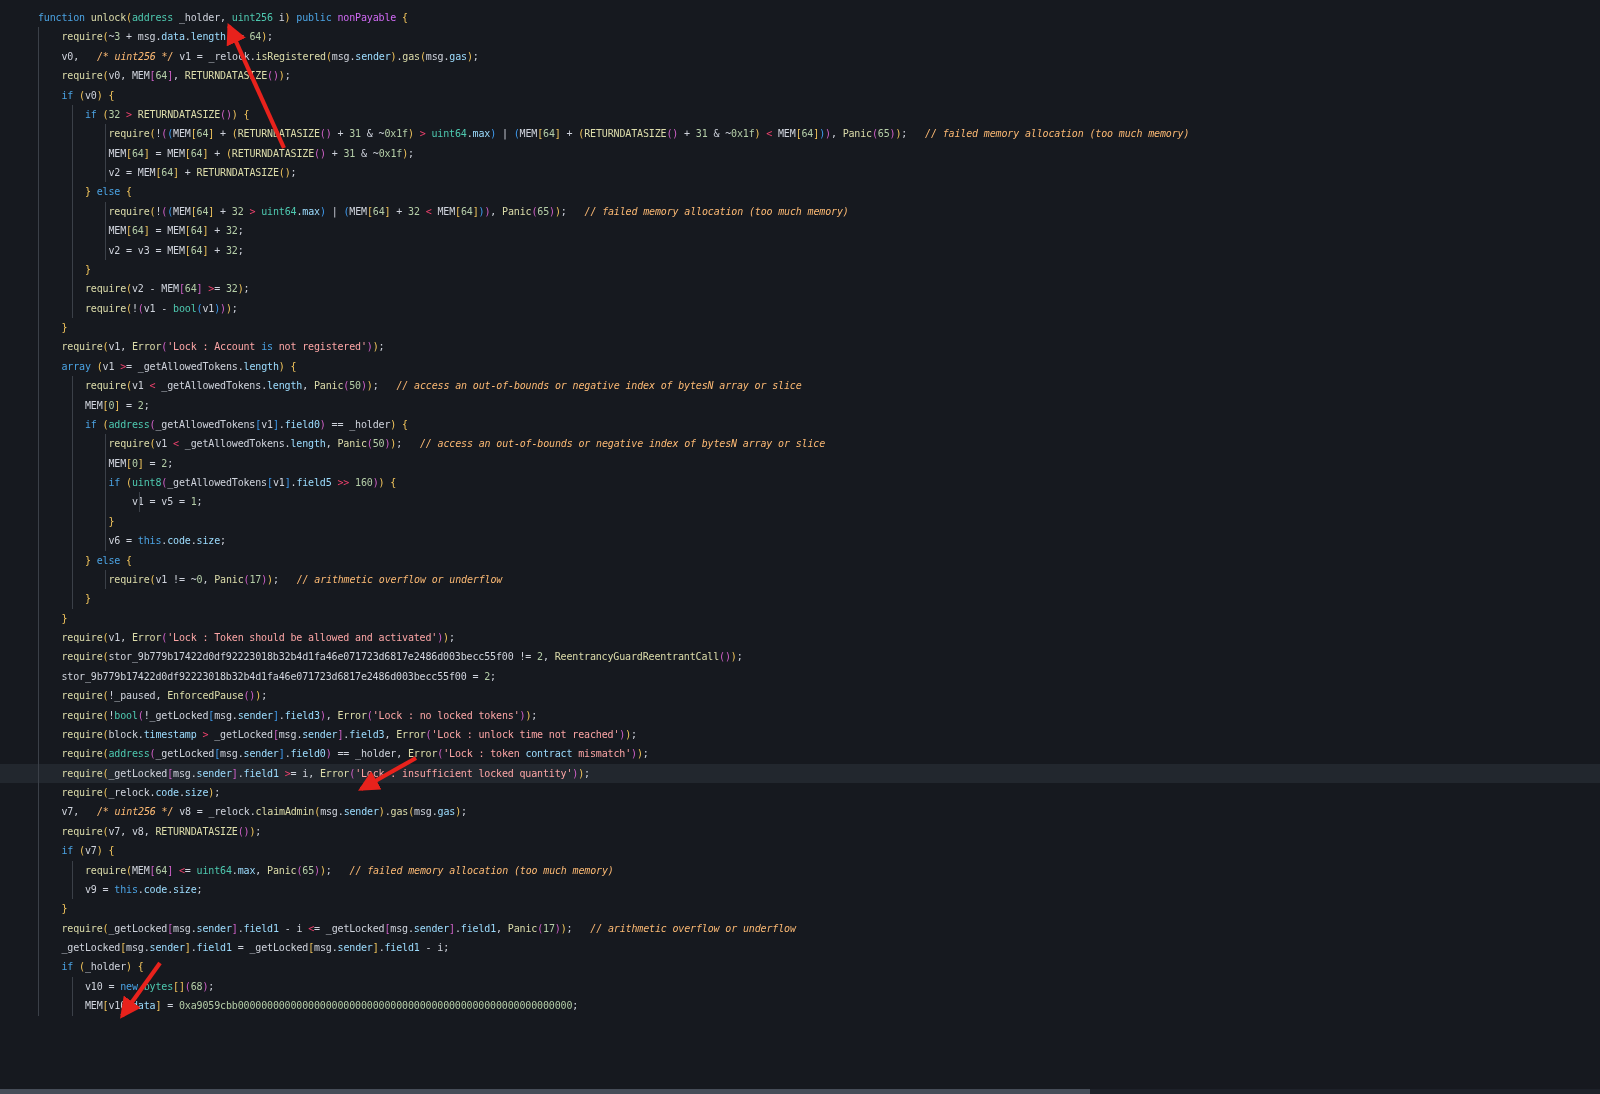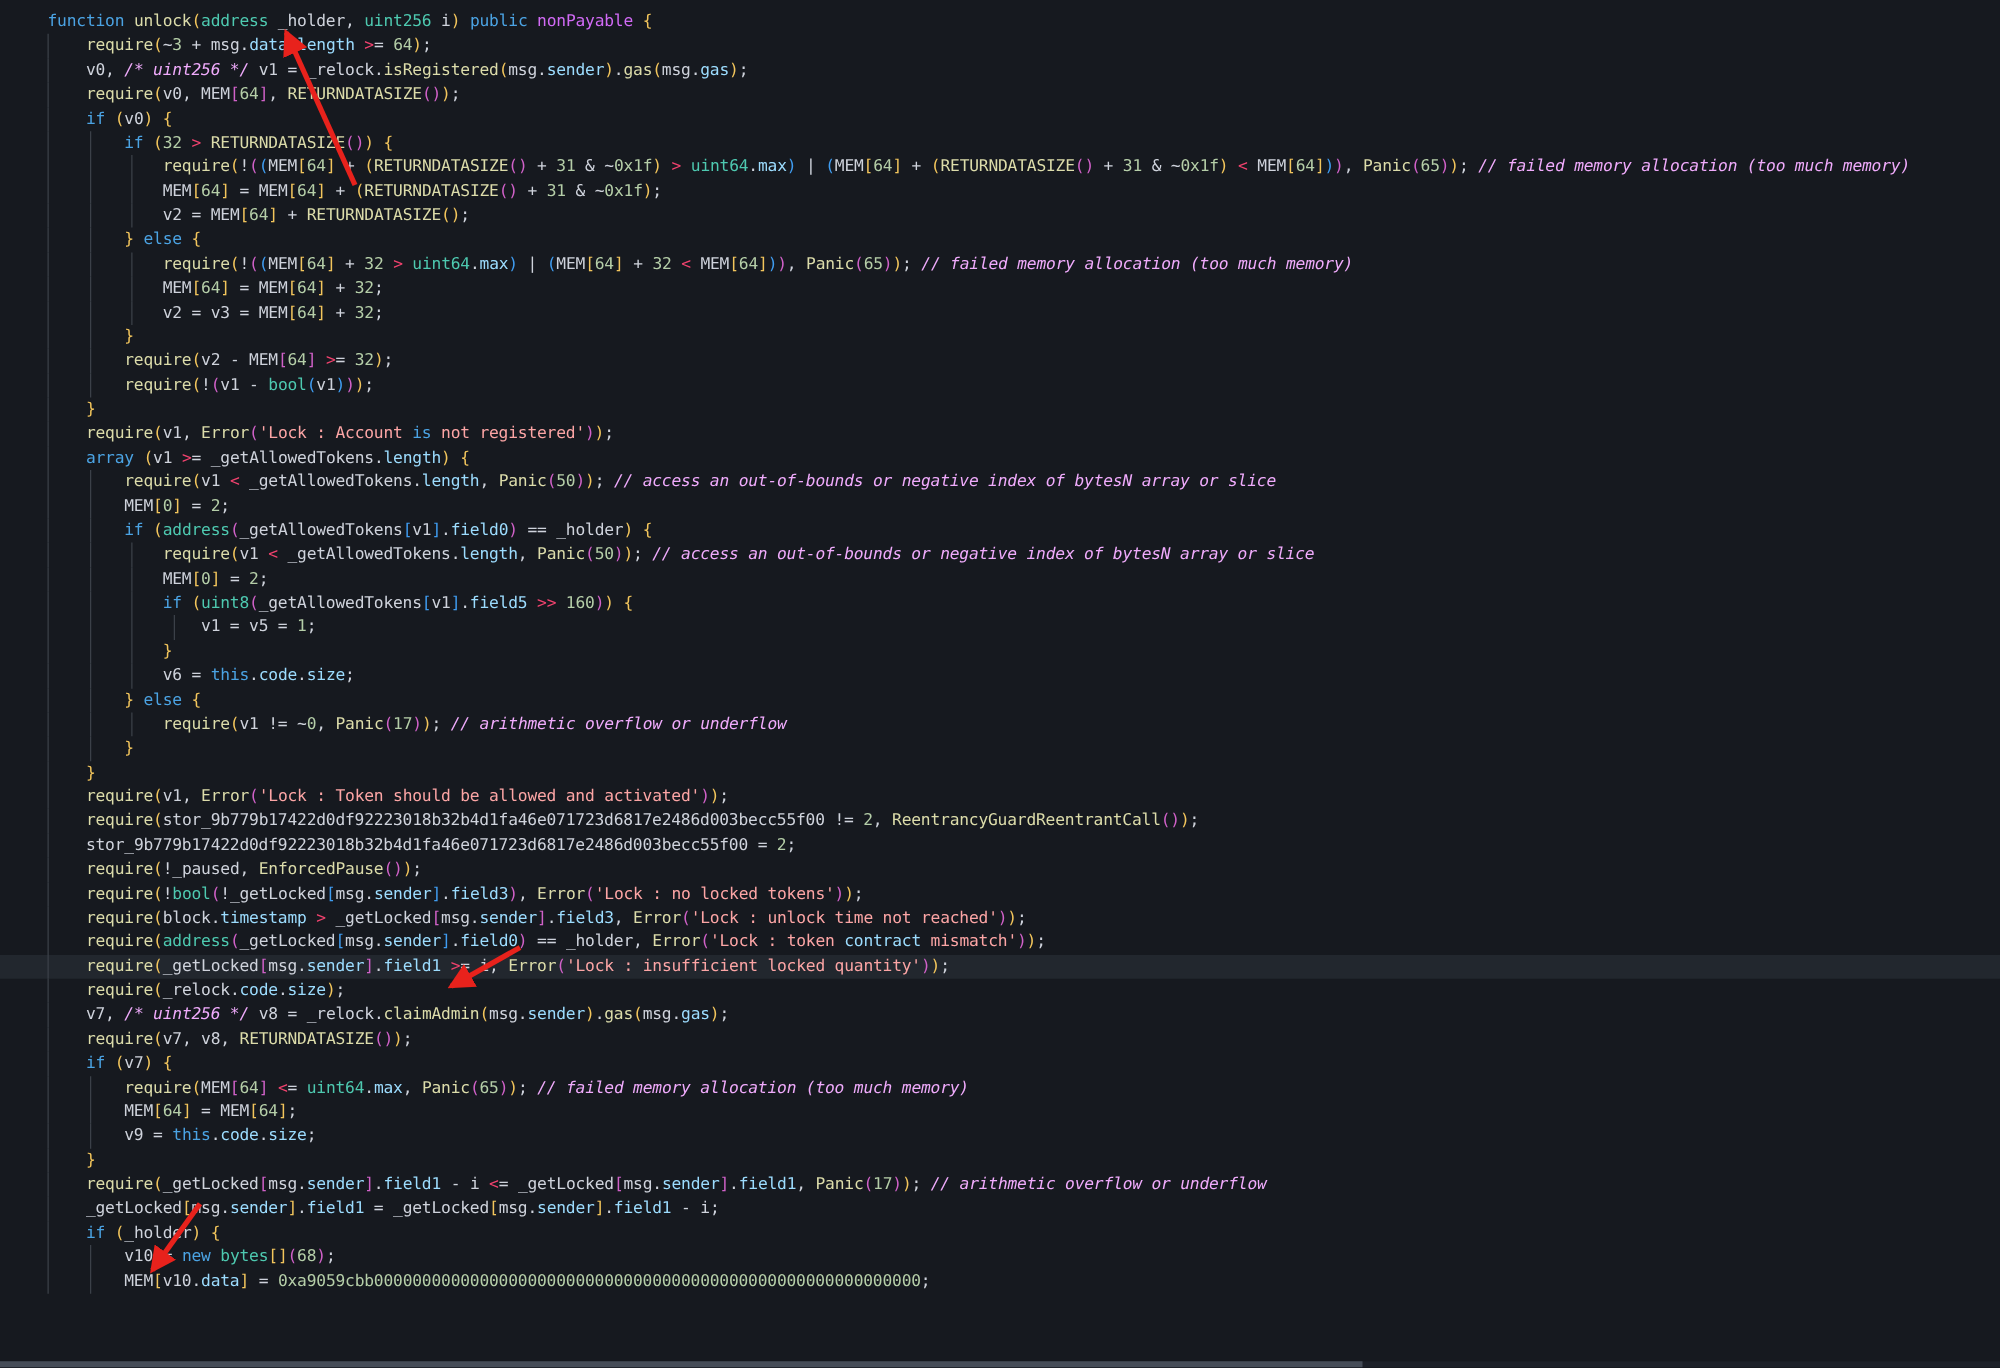--- a/index.html
+++ b/index.html
@@ -31,21 +31,21 @@
     width: 1600px;
     padding-top: 8px;
     box-sizing: border-box;
   }
 
   .code-line {
     position: relative;
     height: 19.38px;
     line-height: 19.38px;
     white-space: pre;
-    font-size: 13px;
+    font-size: 10px;
     letter-spacing: -0.15px;
     color: #cfd3dc;
     padding-left: 38px;
     box-sizing: border-box;
   }
   .code-line.current {
     background: #22272e;
   }
 
   
@@ -61,21 +61,21 @@
   .guide.g2 { left: 105px; }
   .guide.g3 { left: 138.5px; }
 
   
   .kw   { color: #4ba3e3; }                 
   .kw2  { color: #d16af5; }                 
   .fn   { color: #dcdcaa; }                 
   .typ  { color: #4ec9b0; }                 
   .num  { color: #b5cea8; }                 
   .str  { color: #fca5a5; }                 
-  .com  { color: #f0abfc; font-style: italic; }  
+  .com  { color: #fdba74; font-style: italic; margin-left: 12px; }  
   .var  { color: #cfd3dc; }                 
   .prop { color: #9cdcfe; }                 
   .op   { color: #cfd3dc; }                 
   .cmp  { color: #f0426e; }                 
   .b1   { color: #f2c55c; }                 
   .b2   { color: #d061c8; }                 
   .b3   { color: #3f9cf0; }                 
 
   
   #annotations {
@@ -195,21 +195,20 @@
     <div class="code-line"><span class="guide g0"></span>    <span class="fn">require</span><span class="b1">(</span><span class="var">_relock</span><span class="op">.</span><span class="prop">code</span><span class="op">.</span><span class="prop">size</span><span class="b1">)</span><span class="op">;</span></div>
 
     <div class="code-line"><span class="guide g0"></span>    <span class="var">v7</span><span class="op">,</span> <span class="com">/* uint256 */</span> <span class="var">v8</span> <span class="op">=</span> <span class="var">_relock</span><span class="op">.</span><span class="fn">claimAdmin</span><span class="b1">(</span><span class="var">msg</span><span class="op">.</span><span class="prop">sender</span><span class="b1">)</span><span class="op">.</span><span class="fn">gas</span><span class="b1">(</span><span class="var">msg</span><span class="op">.</span><span class="prop">gas</span><span class="b1">)</span><span class="op">;</span></div>
 
     <div class="code-line"><span class="guide g0"></span>    <span class="fn">require</span><span class="b1">(</span><span class="var">v7</span><span class="op">,</span> <span class="var">v8</span><span class="op">,</span> <span class="fn">RETURNDATASIZE</span><span class="b2">()</span><span class="b1">)</span><span class="op">;</span></div>
 
     <div class="code-line"><span class="guide g0"></span>    <span class="kw">if</span> <span class="b1">(</span><span class="var">v7</span><span class="b1">)</span> <span class="b1">{</span></div>
 
     <div class="code-line"><span class="guide g0"></span><span class="guide g1"></span>        <span class="fn">require</span><span class="b1">(</span><span class="var">MEM</span><span class="b2">[</span><span class="num">64</span><span class="b2">]</span> <span class="cmp">&lt;</span><span class="op">=</span> <span class="typ">uint64</span><span class="op">.</span><span class="prop">max</span><span class="op">,</span> <span class="fn">Panic</span><span class="b2">(</span><span class="num">65</span><span class="b2">)</span><span class="b1">)</span><span class="op">;</span> <span class="com">// failed memory allocation (too much memory)</span></div>
 
-    <div class="code-line"><span class="guide g0"></span><span class="guide g1"></span>        <span class="var">MEM</span><span class="b1">[</span><span class="num">64</span><span class="b1">]</span> <span class="op">=</span> <span class="var">MEM</span><span class="b1">[</span><span class="num">64</span><span class="b1">]</span><span class="op">;</span></div>
 
     <div class="code-line"><span class="guide g0"></span><span class="guide g1"></span>        <span class="var">v9</span> <span class="op">=</span> <span class="kw">this</span><span class="op">.</span><span class="prop">code</span><span class="op">.</span><span class="prop">size</span><span class="op">;</span></div>
 
     <div class="code-line"><span class="guide g0"></span>    <span class="b1">}</span></div>
 
     <div class="code-line"><span class="guide g0"></span>    <span class="fn">require</span><span class="b1">(</span><span class="var">_getLocked</span><span class="b2">[</span><span class="var">msg</span><span class="op">.</span><span class="prop">sender</span><span class="b2">]</span><span class="op">.</span><span class="prop">field1</span> <span class="op">-</span> <span class="var">i</span> <span class="cmp">&lt;</span><span class="op">=</span> <span class="var">_getLocked</span><span class="b2">[</span><span class="var">msg</span><span class="op">.</span><span class="prop">sender</span><span class="b2">]</span><span class="op">.</span><span class="prop">field1</span><span class="op">,</span> <span class="fn">Panic</span><span class="b2">(</span><span class="num">17</span><span class="b2">)</span><span class="b1">)</span><span class="op">;</span> <span class="com">// arithmetic overflow or underflow</span></div>
 
     <div class="code-line"><span class="guide g0"></span>    <span class="var">_getLocked</span><span class="b1">[</span><span class="var">msg</span><span class="op">.</span><span class="prop">sender</span><span class="b1">]</span><span class="op">.</span><span class="prop">field1</span> <span class="op">=</span> <span class="var">_getLocked</span><span class="b1">[</span><span class="var">msg</span><span class="op">.</span><span class="prop">sender</span><span class="b1">]</span><span class="op">.</span><span class="prop">field1</span> <span class="op">-</span> <span class="var">i</span><span class="op">;</span></div>
 
     <div class="code-line"><span class="guide g0"></span>    <span class="kw">if</span> <span class="b1">(</span><span class="var">_holder</span><span class="b1">)</span> <span class="b1">{</span></div>

